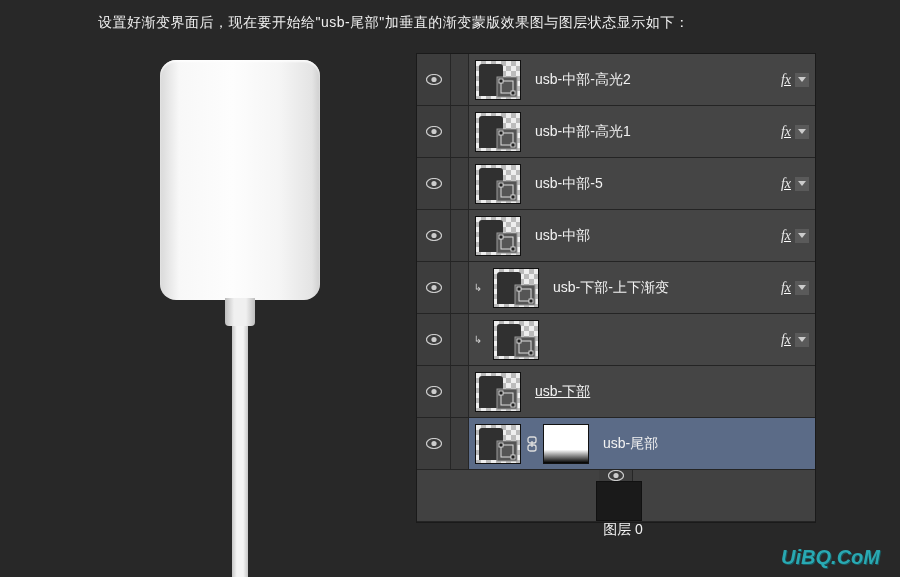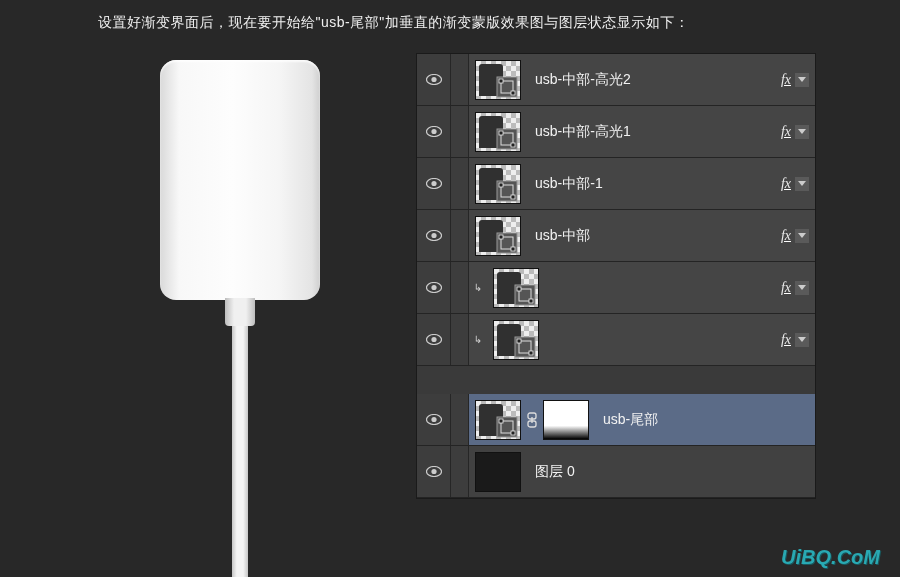--- a/index.html
+++ b/index.html
@@ -63,22 +63,22 @@
   border: 1px solid #1a1a1a;
 }
 .layer-row {
   display: flex;
   align-items: center;
   height: 52px;
   border-bottom: 1px solid #242424;
   background: #454545;
   position: relative;
 }
-.layer-row.selected { background: #5b6b87; margin-top: 28px; }
-.layer-row.bg-row { background: #414141; }
+.layer-row.selected { background: #5b6b87; }
+.layer-row.bg-row { background: #414141; flex-direction: column; }
 .vis-col {
   width: 34px;
   height: 100%;
   display: flex;
   align-items: center;
   justify-content: center;
   border-right: 1px solid #262626;
   background: #3d3d3d;
 }
 .eye-icon {
@@ -278,21 +278,21 @@
         <div class="usb-mini"></div>
         <div class="shape-glyph">
           <svg viewBox="0 0 22 22" width="22" height="22">
             <rect x="1" y="1" width="20" height="20" fill="#555" stroke="#999" stroke-width="1"></rect>
             <rect x="5" y="5" width="12" height="12" fill="none" stroke="#ddd" stroke-width="1"></rect>
             <rect x="3" y="3" width="4" height="4" fill="#222" stroke="#eee" stroke-width="0.8"></rect>
             <rect x="15" y="15" width="4" height="4" fill="#222" stroke="#eee" stroke-width="0.8"></rect>
           </svg>
         </div>
       </div>
-      <div class="layer-name">usb-中部-1</div>
+      <div class="layer-name">usb-中部-5</div>
       <div class="fx-group">
         <span class="fx-label">fx</span>
         <span class="fx-arrow"></span>
       </div>
     </div>
     <div class="layer-row">
       <div class="vis-col">
         <div class="eye-icon">
           <svg viewBox="0 0 16 11" width="16" height="11">
             <ellipse cx="8" cy="5.5" rx="7.5" ry="5" fill="none" stroke="#ccc" stroke-width="1.2"></ellipse>
@@ -333,20 +333,21 @@
         <div class="usb-mini"></div>
         <div class="shape-glyph">
           <svg viewBox="0 0 22 22" width="22" height="22">
             <rect x="1" y="1" width="20" height="20" fill="#555" stroke="#999" stroke-width="1"></rect>
             <rect x="5" y="5" width="12" height="12" fill="none" stroke="#ddd" stroke-width="1"></rect>
             <rect x="3" y="3" width="4" height="4" fill="#222" stroke="#eee" stroke-width="0.8"></rect>
             <rect x="15" y="15" width="4" height="4" fill="#222" stroke="#eee" stroke-width="0.8"></rect>
           </svg>
         </div>
       </div>
+      <div class="layer-name">usb-下部-上下渐变</div>
       <div class="fx-group">
         <span class="fx-label">fx</span>
         <span class="fx-arrow"></span>
       </div>
     </div>
     <div class="layer-row">
       <div class="vis-col">
         <div class="eye-icon">
           <svg viewBox="0 0 16 11" width="16" height="11">
             <ellipse cx="8" cy="5.5" rx="7.5" ry="5" fill="none" stroke="#ccc" stroke-width="1.2"></ellipse>
@@ -364,20 +365,43 @@
             <rect x="5" y="5" width="12" height="12" fill="none" stroke="#ddd" stroke-width="1"></rect>
             <rect x="3" y="3" width="4" height="4" fill="#222" stroke="#eee" stroke-width="0.8"></rect>
             <rect x="15" y="15" width="4" height="4" fill="#222" stroke="#eee" stroke-width="0.8"></rect>
           </svg>
         </div>
       </div>
       <div class="fx-group">
         <span class="fx-label">fx</span>
         <span class="fx-arrow"></span>
       </div>
+    </div>
+    <div class="layer-row">
+      <div class="vis-col">
+        <div class="eye-icon">
+          <svg viewBox="0 0 16 11" width="16" height="11">
+            <ellipse cx="8" cy="5.5" rx="7.5" ry="5" fill="none" stroke="#ccc" stroke-width="1.2"></ellipse>
+            <circle cx="8" cy="5.5" r="2.6" fill="#ccc"></circle>
+          </svg>
+        </div>
+      </div>
+      <div class="pad-col"></div>
+      <div class="thumb">
+        <div class="usb-mini"></div>
+        <div class="shape-glyph">
+          <svg viewBox="0 0 22 22" width="22" height="22">
+            <rect x="1" y="1" width="20" height="20" fill="#555" stroke="#999" stroke-width="1"></rect>
+            <rect x="5" y="5" width="12" height="12" fill="none" stroke="#ddd" stroke-width="1"></rect>
+            <rect x="3" y="3" width="4" height="4" fill="#222" stroke="#eee" stroke-width="0.8"></rect>
+            <rect x="15" y="15" width="4" height="4" fill="#222" stroke="#eee" stroke-width="0.8"></rect>
+          </svg>
+        </div>
+      </div>
+      <div class="layer-name underline">usb-下部</div>
     </div>
     <div class="layer-row selected">
       <div class="vis-col">
         <div class="eye-icon">
           <svg viewBox="0 0 16 11" width="16" height="11">
             <ellipse cx="8" cy="5.5" rx="7.5" ry="5" fill="none" stroke="#ccc" stroke-width="1.2"></ellipse>
             <circle cx="8" cy="5.5" r="2.6" fill="#ccc"></circle>
           </svg>
         </div>
       </div>

